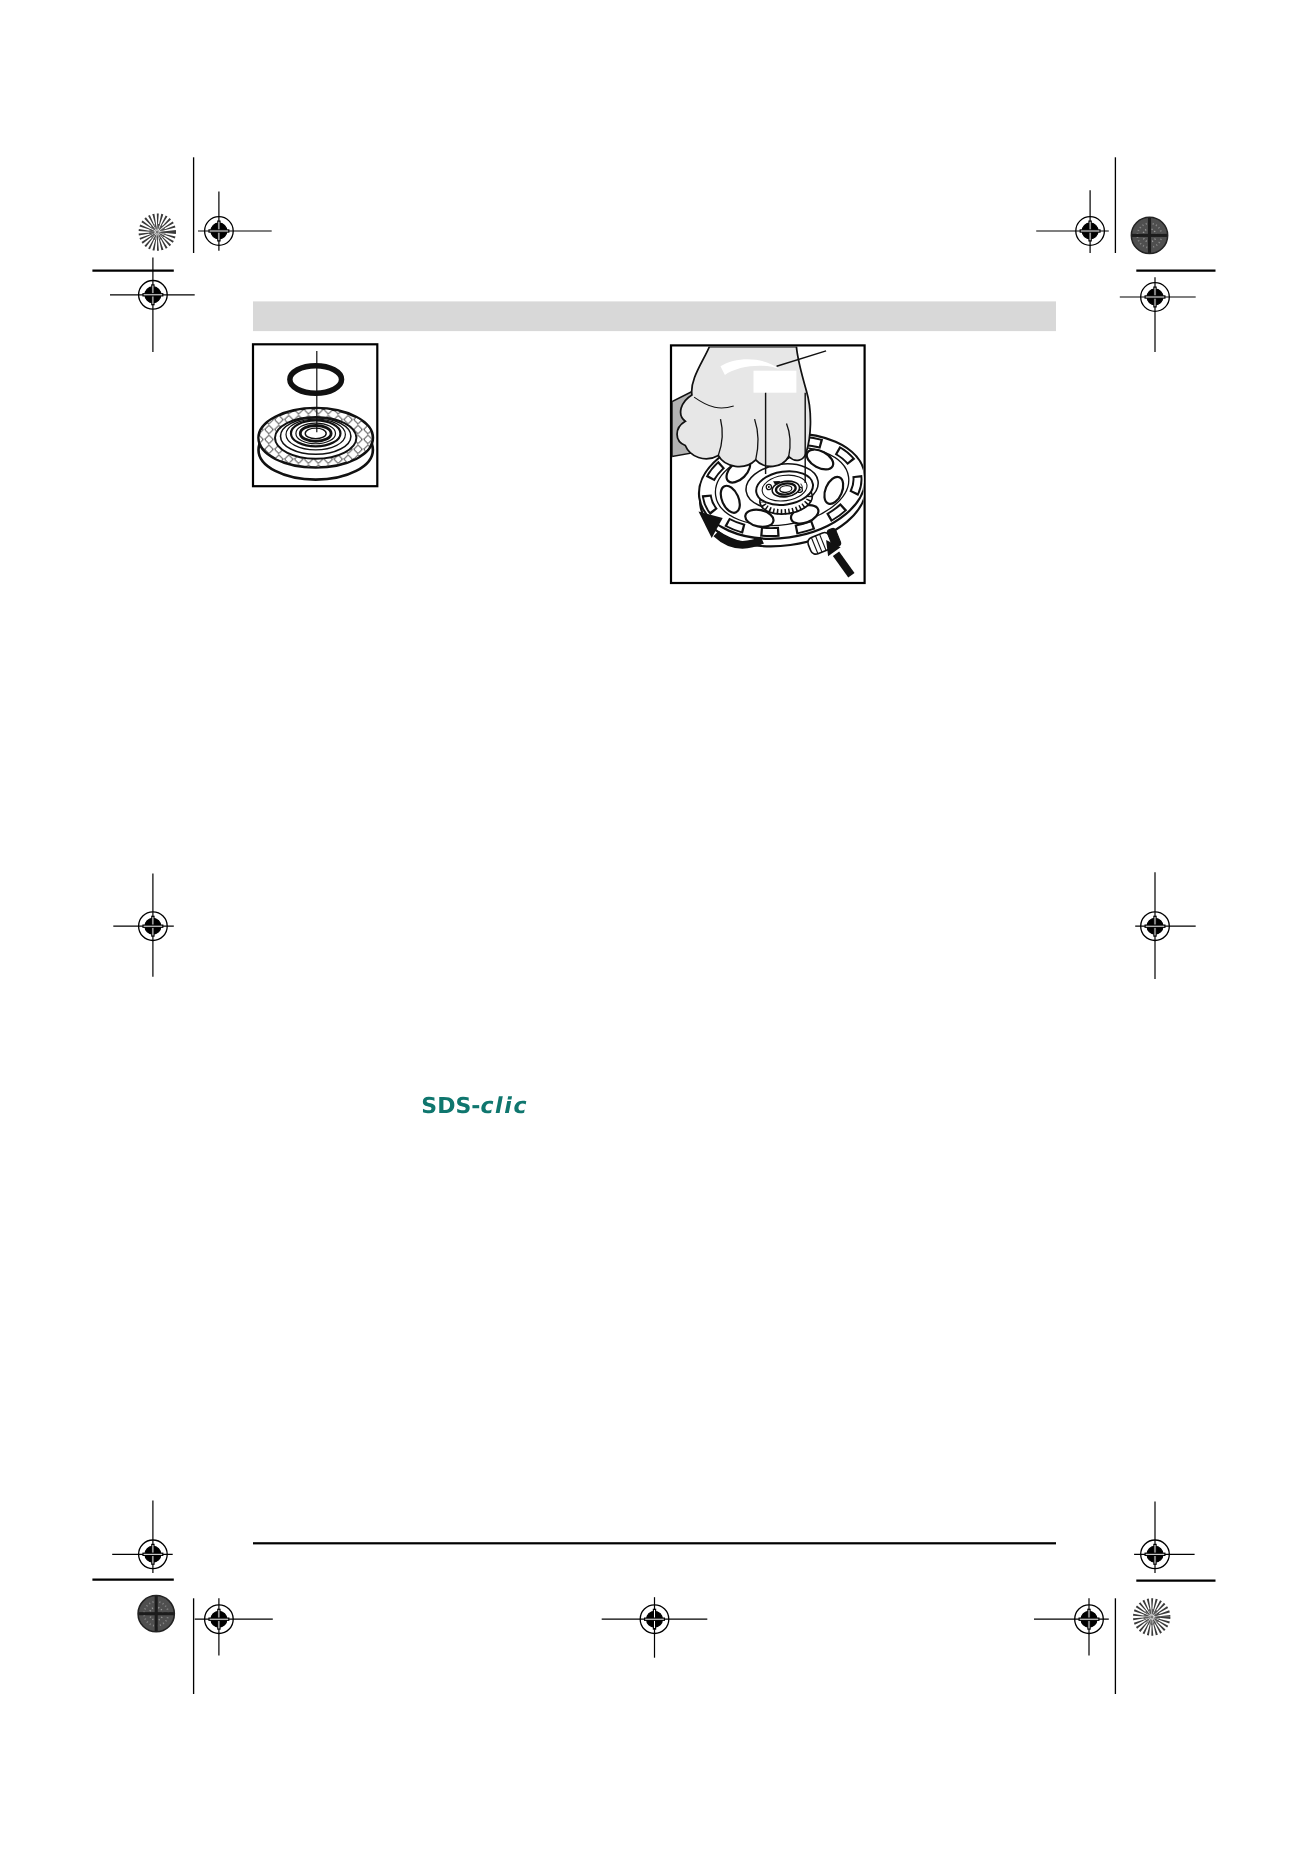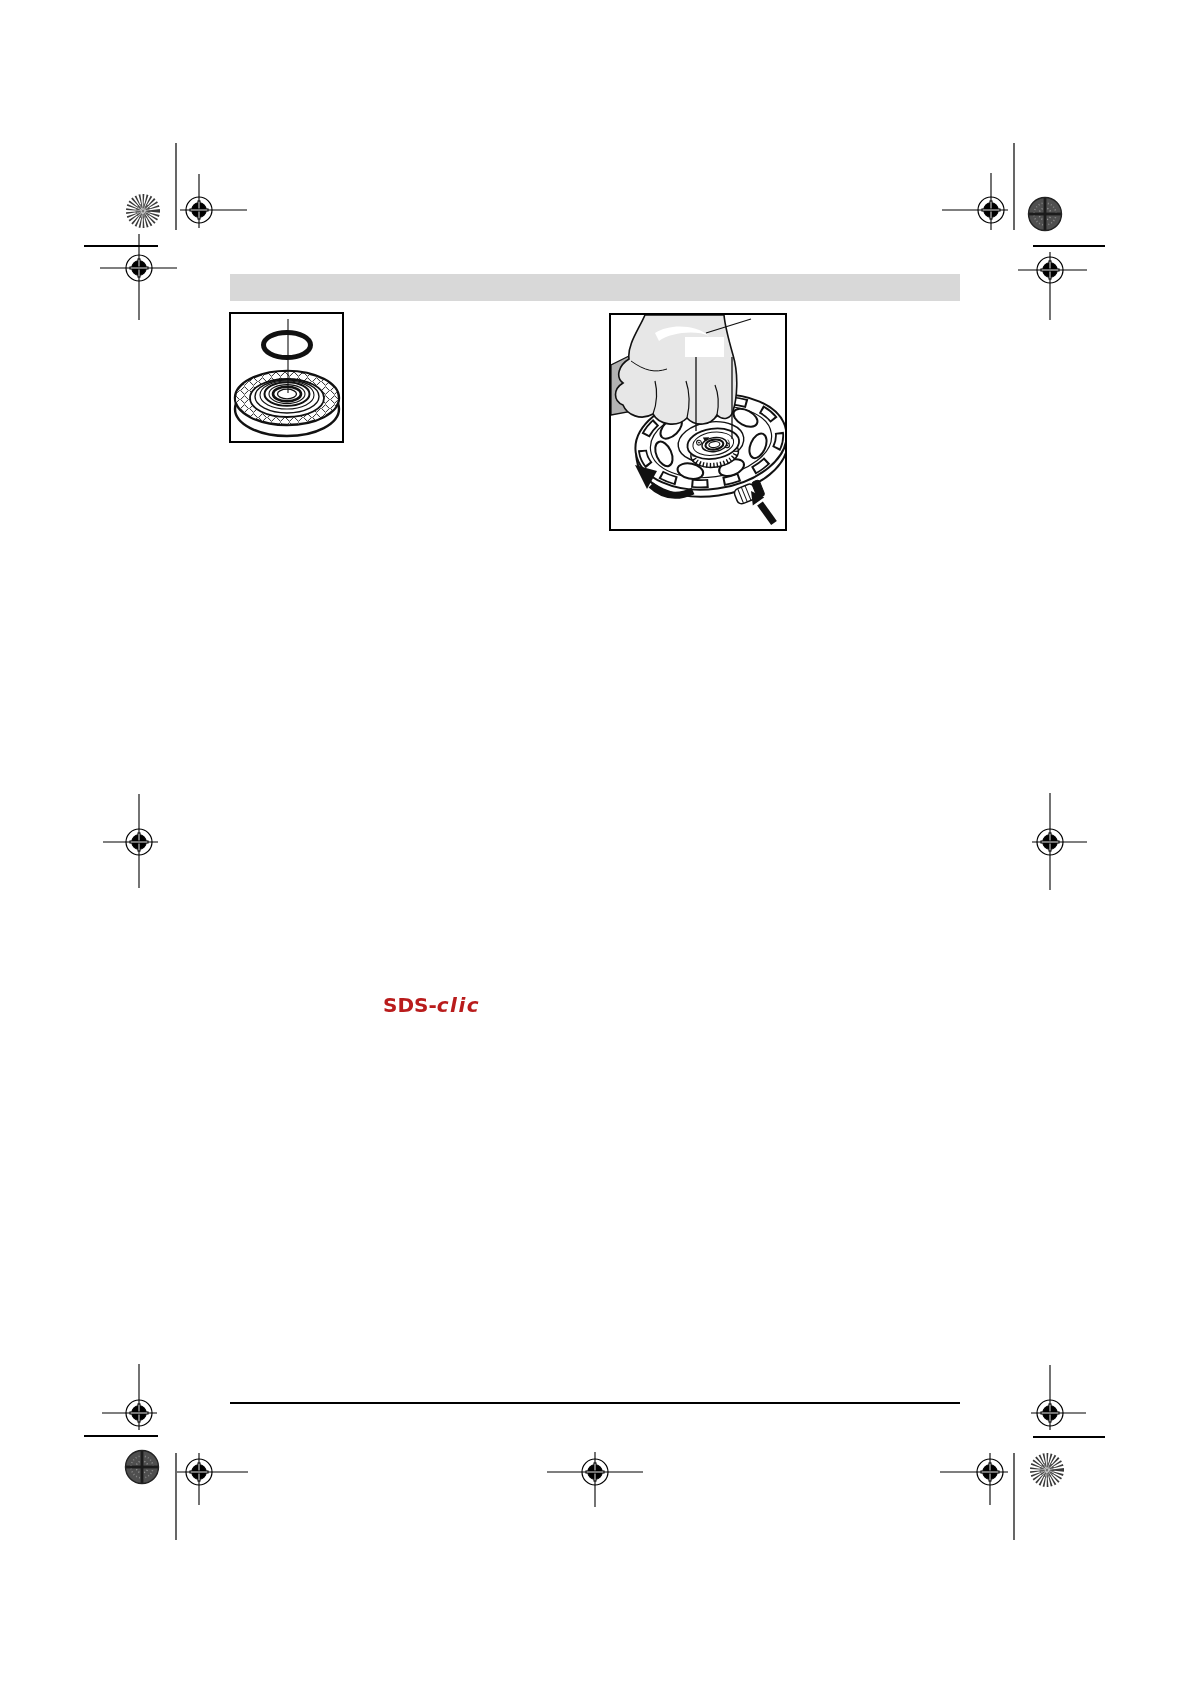--- a/index.html
+++ b/index.html
@@ -8,21 +8,21 @@
     font-family:"DejaVu Sans","Liberation Sans",sans-serif;
   }
   #print-marks{position:absolute;left:0;top:0;width:1190px;height:1684px;}
   #header-bar{position:absolute;left:230px;top:274px;width:730px;height:27px;background:#d8d8d8;}
   .figure-frame{position:absolute;border:2px solid #000;background:#fff;box-sizing:border-box;}
   #figure-1{left:229px;top:312px;width:115px;height:131px;}
   #figure-2{left:609px;top:313px;width:178px;height:218px;}
   .figure-frame svg{display:block;}
   #sds-logo{
     position:absolute;left:383px;top:993px;height:22px;
-    font-size:20px;font-weight:bold;color:#b91c1c;white-space:nowrap;
+    font-size:20px;font-weight:bold;color:#0f766e;white-space:nowrap;
   }
   #sds-logo .suffix{font-style:italic;letter-spacing:1.5px;}
   #footer-rule{position:absolute;left:230px;top:1402px;width:730px;height:2px;background:#000;}
 </style>
 </head>
 <body>
 
 <div id="page">
 
   <svg id="print-marks" viewBox="0 0 1190 1684" xmlns="http://www.w3.org/2000/svg">

